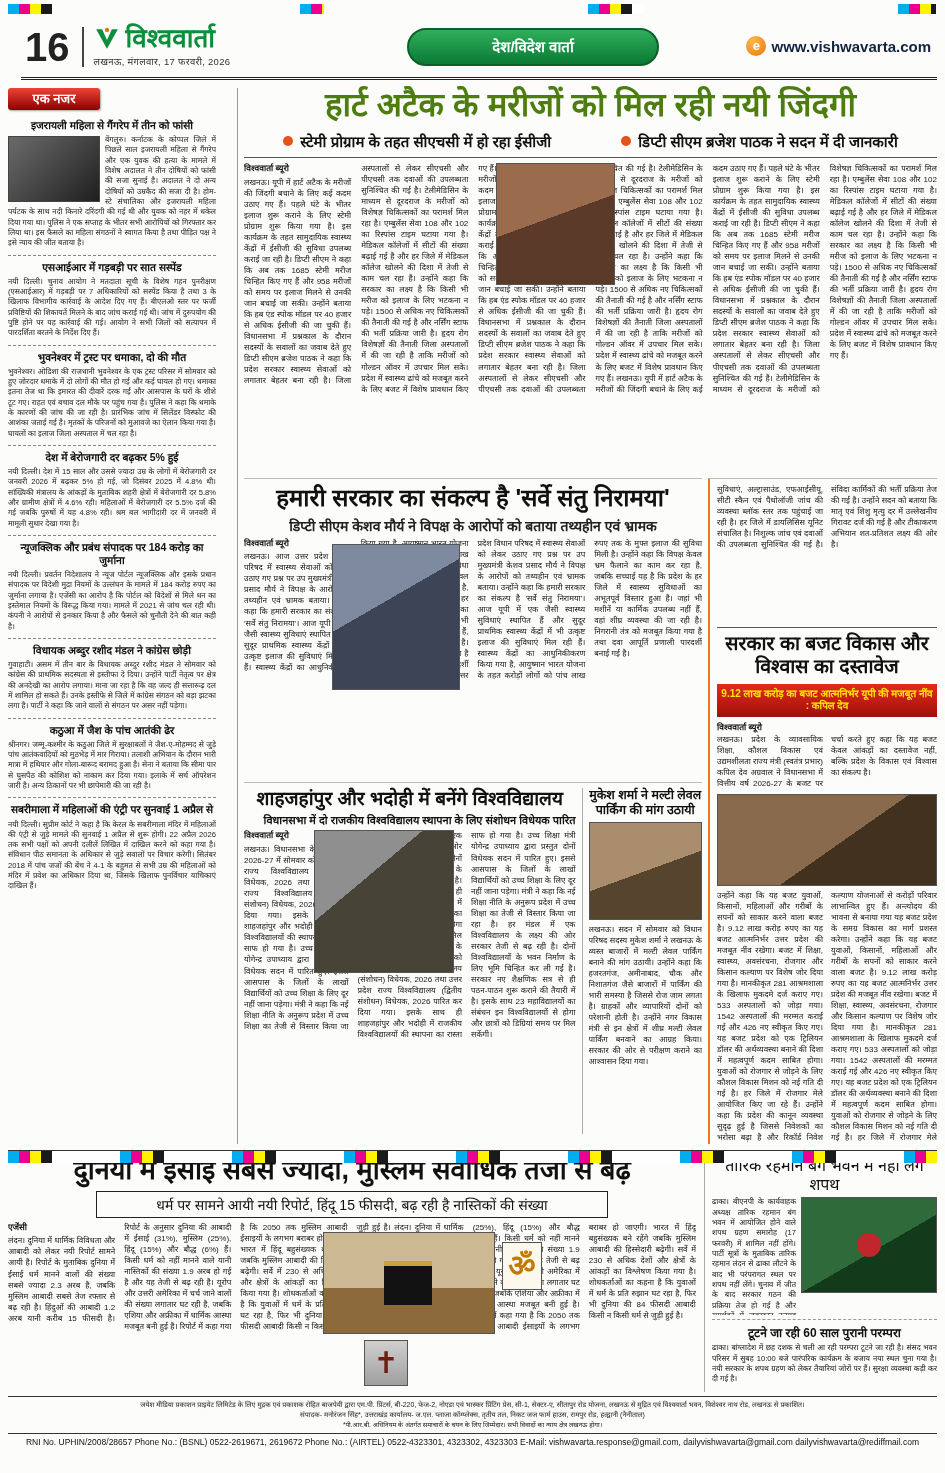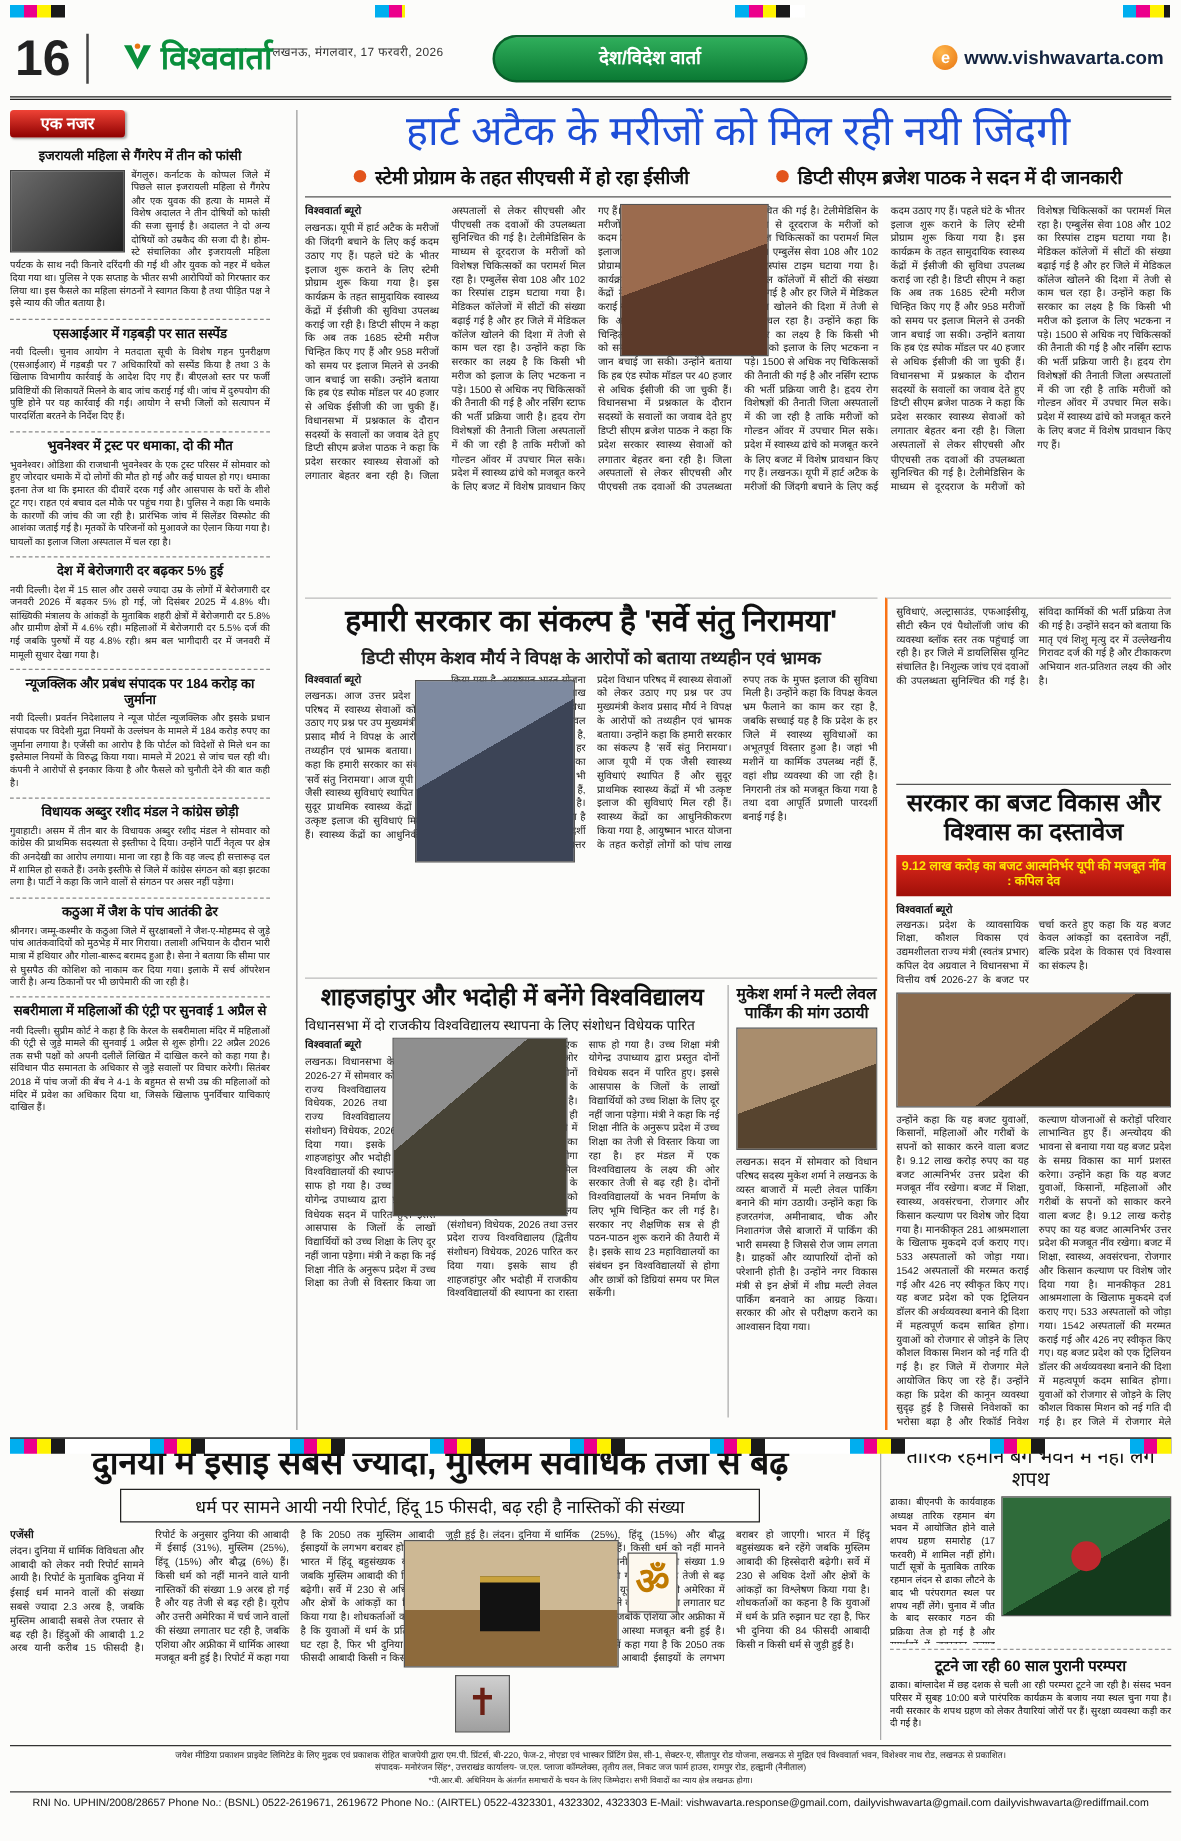--- a/index.html
+++ b/index.html
@@ -2,59 +2,59 @@
 <html><head>
 <meta charset="utf-8">
 <style>
   *{margin:0;padding:0;box-sizing:border-box}
   html,body{background:#e9e9e9}
   body{font-family:"Liberation Sans","DejaVu Sans",sans-serif;color:#111}
   .page{position:relative;width:945px;height:1473px;margin:0 auto;background:#fcfcfa;overflow:hidden}
   .regbar{position:absolute;height:10px;background:repeating-linear-gradient(90deg,#00aeef 0 11px,#ec008c 11px 22px,#fff200 22px 33px,#1a1a1a 33px 44px,#ffffff 44px 112px)}
   .regbar.bottom{left:8px;right:8px;bottom:6px;height:13px}
   
-  .masthead{position:absolute;left:8px;right:8px;top:16px;height:64px;border-bottom:3px double #222;display:flex;align-items:center}
+  .masthead{position:absolute;left:21px;right:8px;top:16px;height:64px;border-bottom:3px double #222;display:flex;align-items:center}
   .pagenum{font-size:40px;font-weight:bold;padding:0 12px 0 4px;border-right:2px solid #444;line-height:1;color:#222}
-  .brand{display:flex;flex-direction:row;margin-left:26px}
+  .brand{display:flex;flex-direction:column;margin-left:10px}
   .brand-row{display:flex;align-items:center;gap:6px}
   .v-mark{width:26px;height:26px;display:inline-block}
   .paper-name{font-size:26px;font-weight:bold;color:#0a8f3c;line-height:1.05}
   .dateline{font-size:9.5px;color:#333;margin-top:2px;letter-spacing:.3px}
   .section-pill{position:absolute;left:386px;top:12px;width:252px;height:38px;background:linear-gradient(#2fae5b,#0b7a34);border:2px solid #0a5f2a;border-radius:19px;color:#fff;font-size:15px;font-weight:bold;text-align:center;line-height:34px}
   .site{position:absolute;right:6px;top:20px;display:flex;align-items:center;gap:5px}
   .e-badge{width:20px;height:20px;border-radius:50%;background:radial-gradient(circle at 35% 30%,#ffb84d,#e87410);color:#fff;font-weight:bold;font-size:13px;text-align:center;line-height:20px}
   .site-url{font-size:15px;font-weight:bold;color:#13233f}
   
   .sidebar{position:absolute;left:8px;top:88px;width:230px;height:1056px;padding-right:21px;border-right:1px solid #999;overflow:hidden}
   .eknazar{width:92px;height:22px;background:linear-gradient(#ef4336,#8e0000);color:#fff;font-weight:bold;font-size:13px;text-align:center;line-height:22px;border-radius:3px;margin-bottom:4px;box-shadow:1px 1px 2px rgba(0,0,0,.35)}
   .sb-item{padding:5px 0 6px;border-bottom:1px dashed #888;overflow:hidden}
   .sb-item:last-child{border-bottom:none}
   .sb-head{font-weight:bold;font-size:10.5px;text-align:center;margin-bottom:3px;line-height:1.25}
   .sb-body{font-size:7.6px;line-height:1.36;text-align:justify;color:#1a1a1a}
   .sb-photo{float:left;width:92px;height:66px;margin:1px 5px 2px 0;background:linear-gradient(135deg,#6b6b6b,#1f1f1f);border:1px solid #444}
   
   .main{position:absolute;left:244px;top:86px;width:693px;height:1058px;overflow:hidden}
-  .lead-headline{font-size:33px;font-weight:normal;text-align:center;line-height:1.15;color:#1d4ed8}
+  .lead-headline{font-size:33px;font-weight:bold;text-align:center;line-height:1.15;color:#4d7c0f}
   .lead-bullets{display:flex;justify-content:center;gap:70px;align-items:center;margin:7px 0 5px;border-bottom:1px solid #555;padding-bottom:6px}
   .bullet-item{display:flex;align-items:center;font-size:15px;font-weight:bold}
   .dot{width:10px;height:10px;border-radius:50%;background:#e2541b;margin-right:7px;flex:0 0 auto}
   .body-text{font-size:8px;line-height:1.38;text-align:justify;color:#161616}
   .byline{font-weight:bold;font-size:8.5px;margin-bottom:2px}
   .lead-body{position:relative;height:306px;margin-top:4px;column-count:6;column-gap:10px;overflow:hidden}
   .photo{position:absolute;border:1px solid #555}
   .lead-photo{left:252px;top:0;width:119px;height:122px;background:linear-gradient(160deg,#9b6b4e 0 45%,#5c3a2a 45% 100%)}
   .left-lower{position:absolute;left:0;top:392px;width:458px;height:666px;border-top:1px solid #bbb;padding-top:5px;overflow:hidden}
   .sarve-headline{font-size:24px;font-weight:bold;text-align:center;line-height:1.15}
   .sub-head{font-size:14px;font-weight:bold;text-align:center;margin:4px 0 3px;color:#222}
   .sarve-body{position:relative;height:238px;column-count:4;column-gap:9px;overflow:hidden}
   .sarve-photo{left:88px;top:6px;width:128px;height:146px;background:linear-gradient(150deg,#7e8aa0 0 40%,#3c4456 40% 100%)}
   .row3{display:flex;margin-top:6px;border-top:1px solid #bbb;padding-top:5px;height:352px}
   .university{width:336px}
   .uni-headline{font-size:19px;font-weight:bold;text-align:center;line-height:1.15}
-  .uni-sub{font-size:11px;font-weight:normal;text-align:left;margin:3px 0}
+  .uni-sub{font-size:11px;font-weight:bold;text-align:right;margin:3px 0}
   .uni-body{position:relative;height:288px;column-count:3;column-gap:9px;overflow:hidden}
   .uni-photo{left:70px;top:0;width:140px;height:143px;background:linear-gradient(140deg,#8f8f8f 0 35%,#474336 35% 100%)}
   .mukesh{width:122px;margin-left:6px;border-left:1px solid #aaa;padding-left:6px}
   .mukesh-headline{font-size:12.5px;font-weight:bold;text-align:center;line-height:1.2}
   .mukesh-photo{position:static;display:block;width:100%;height:98px;margin:4px 0;background:linear-gradient(160deg,#a98d6d 0 50%,#57442f 50% 100%)}
   .mukesh-body{height:190px;overflow:hidden}
   .rightcol{position:absolute;left:464px;top:392px;width:229px;height:666px;border-left:2px solid #f97316;border-top:1px solid #bbb;padding:5px 0 0 7px;overflow:hidden}
   .cont-text{height:138px;column-count:2;column-gap:8px;overflow:hidden;margin-bottom:5px}
   .budget{border-top:1px solid #555;padding-top:4px}
   .budget-headline{font-size:19.5px;font-weight:bold;text-align:center;line-height:1.2}

